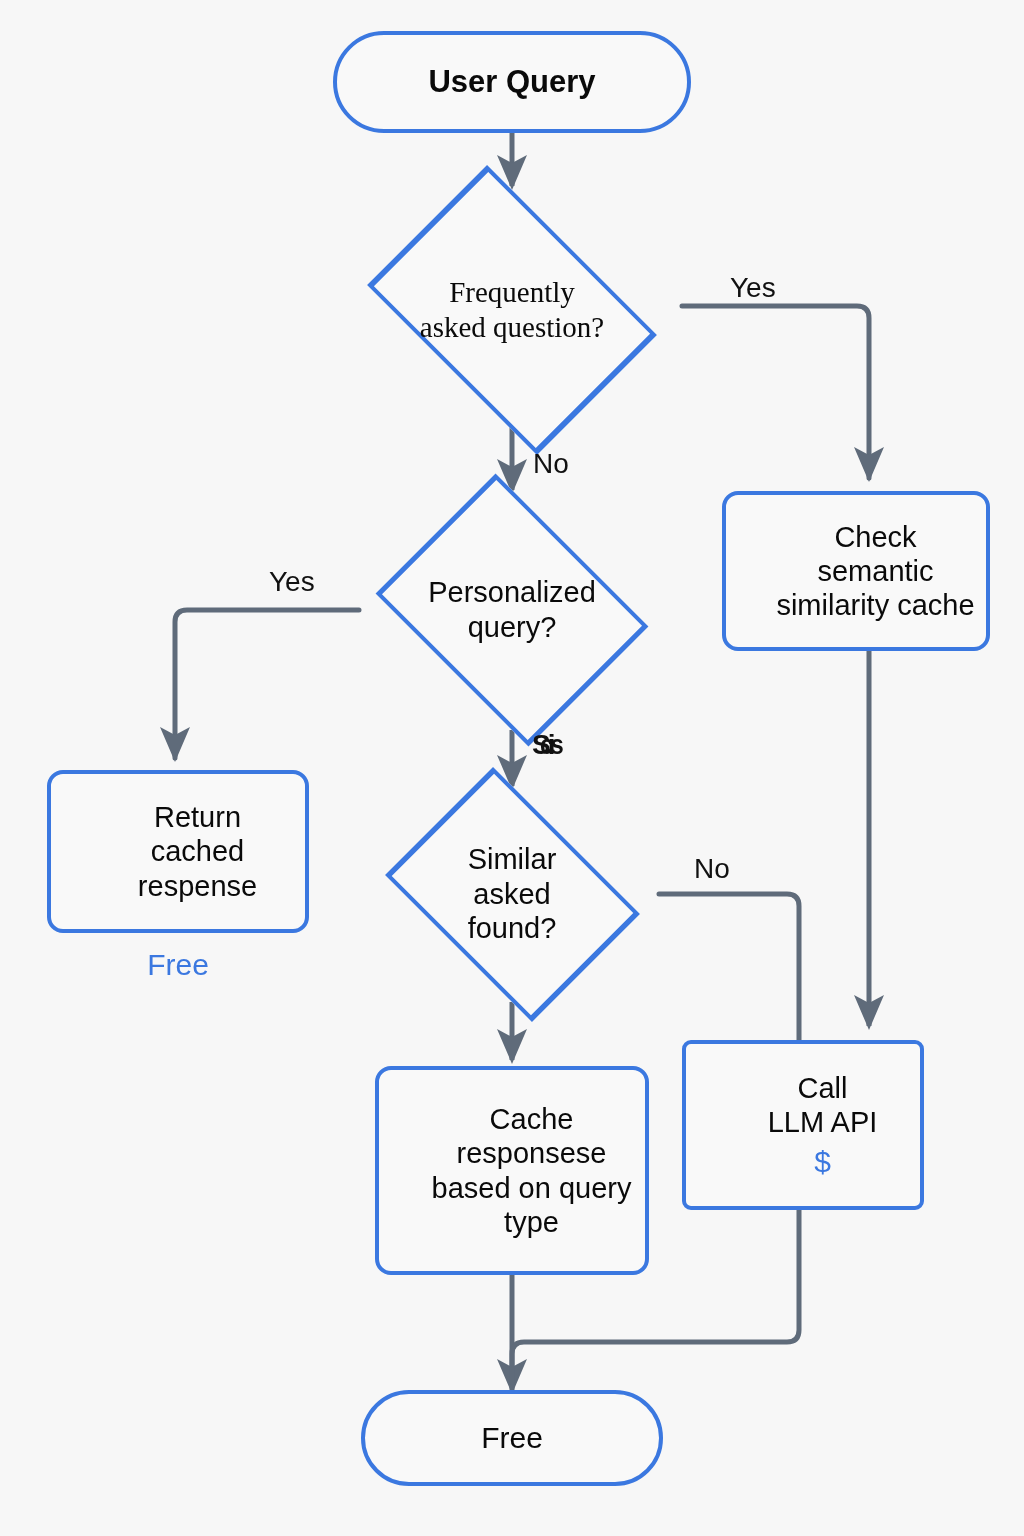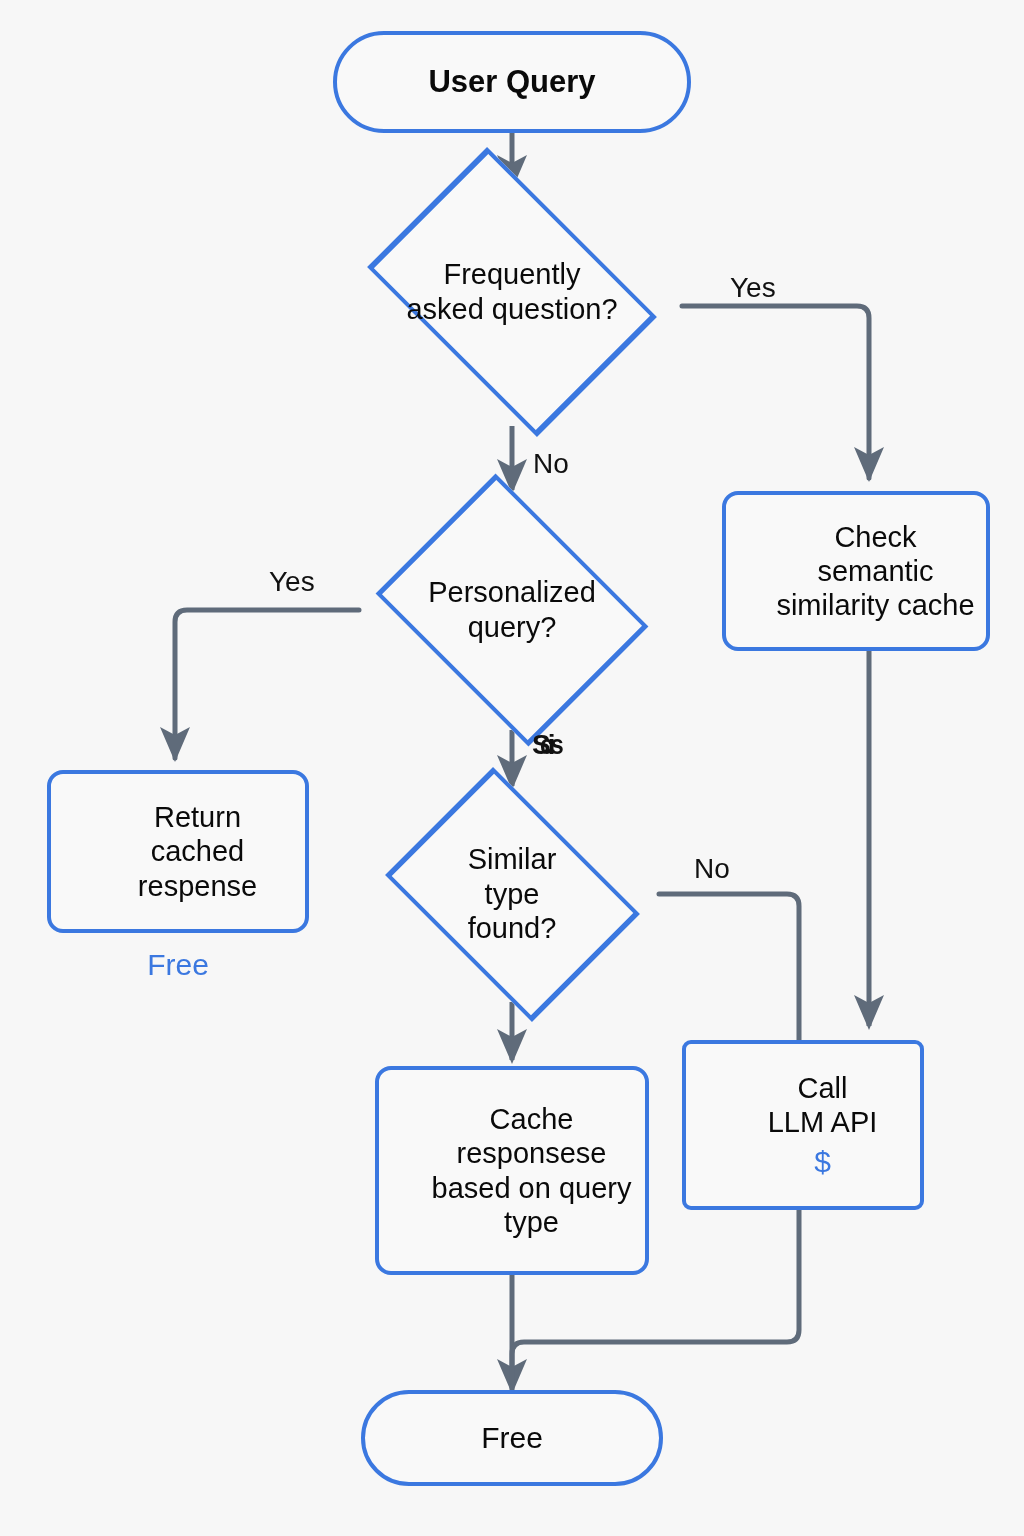--- a/index.html
+++ b/index.html
@@ -147,39 +147,39 @@
 
     <path d="M512,1275 L512,1390" fill="none" stroke="#5f6b7a" stroke-width="5" marker-end="url(#arrow)"></path>
 
     <path d="M799,1210 L799,1330 Q799,1342 787,1342 L524,1342 Q512,1342 512,1354 L512,1382" fill="none" stroke="#5f6b7a" stroke-width="5" stroke-linecap="round" stroke-linejoin="round"></path>
   </svg>
 
   <div class="node terminal" style="left:333px; top:31px; width:358px; height:102px;">
     <span>User Query</span>
   </div>
 
-  <div class="diamond-wrap" style="left:342px; top:172px; width:340px; height:240px;">
+  <div class="diamond-wrap" style="left:342px; top:190px; width:340px; height:240px;font-family:Liberation Serif, serif;">
     <div class="diamond-shape" style="width:170px; height:170px; margin-left:-85px; margin-top:-85px;
                 transform: rotate(45deg) scale(1.413,0.998);"></div>
     <div class="diamond-label">Frequently
 asked question?</div>
   </div>
 
   <div class="diamond-wrap" style="left:359px; top:490px; width:306px; height:240px;">
     <div class="diamond-shape" style="width:170px; height:170px; margin-left:-85px; margin-top:-85px;
                 transform: rotate(45deg) scale(1.272,0.998);"></div>
     <div class="diamond-label">Personalized
 query?</div>
   </div>
 
   <div class="diamond-wrap" style="left:365px; top:786px; width:294px; height:216px;">
     <div class="diamond-shape" style="width:153px; height:153px; margin-left:-76.5px; margin-top:-76.5px;
                 transform: rotate(45deg) scale(1.358,0.998);"></div>
     <div class="diamond-label">Similar
-type
+asked
 found?</div>
   </div>
 
   <div class="node process" style="left:722px; top:491px; width:268px; height:160px;">
     <span class="nodeline">Check</span>
     <span class="nodeline">semantic</span>
     <span class="nodeline">similarity cache</span>
   </div>
 
   <div class="node process" style="left:47px; top:770px; width:262px; height:163px;">

